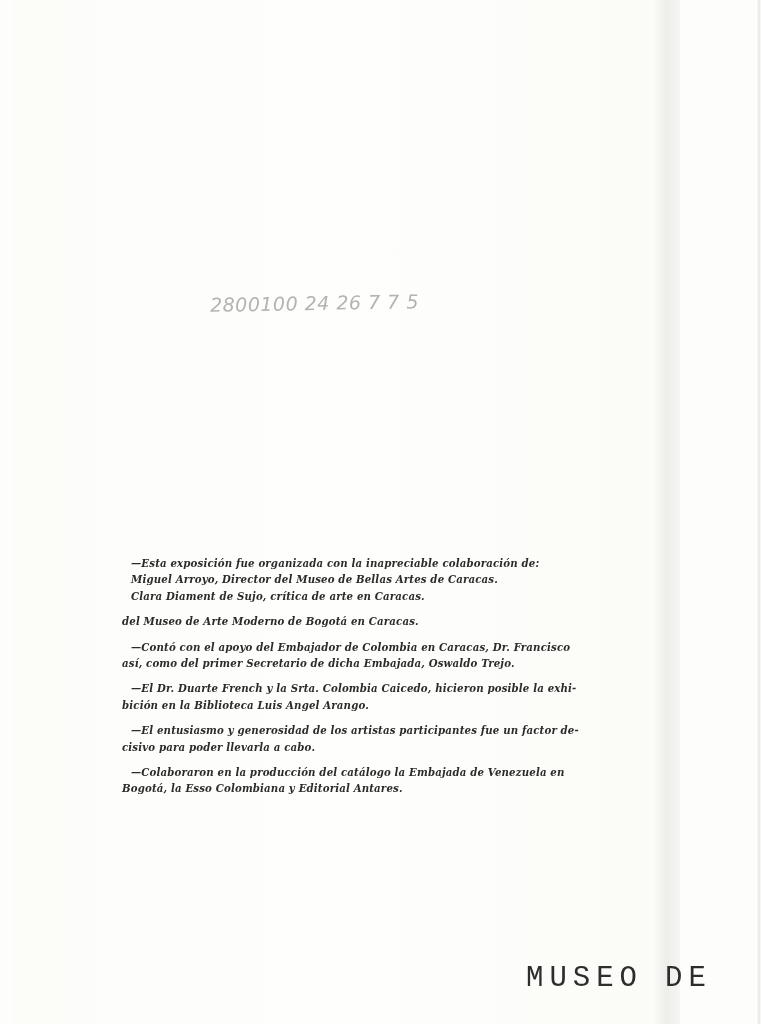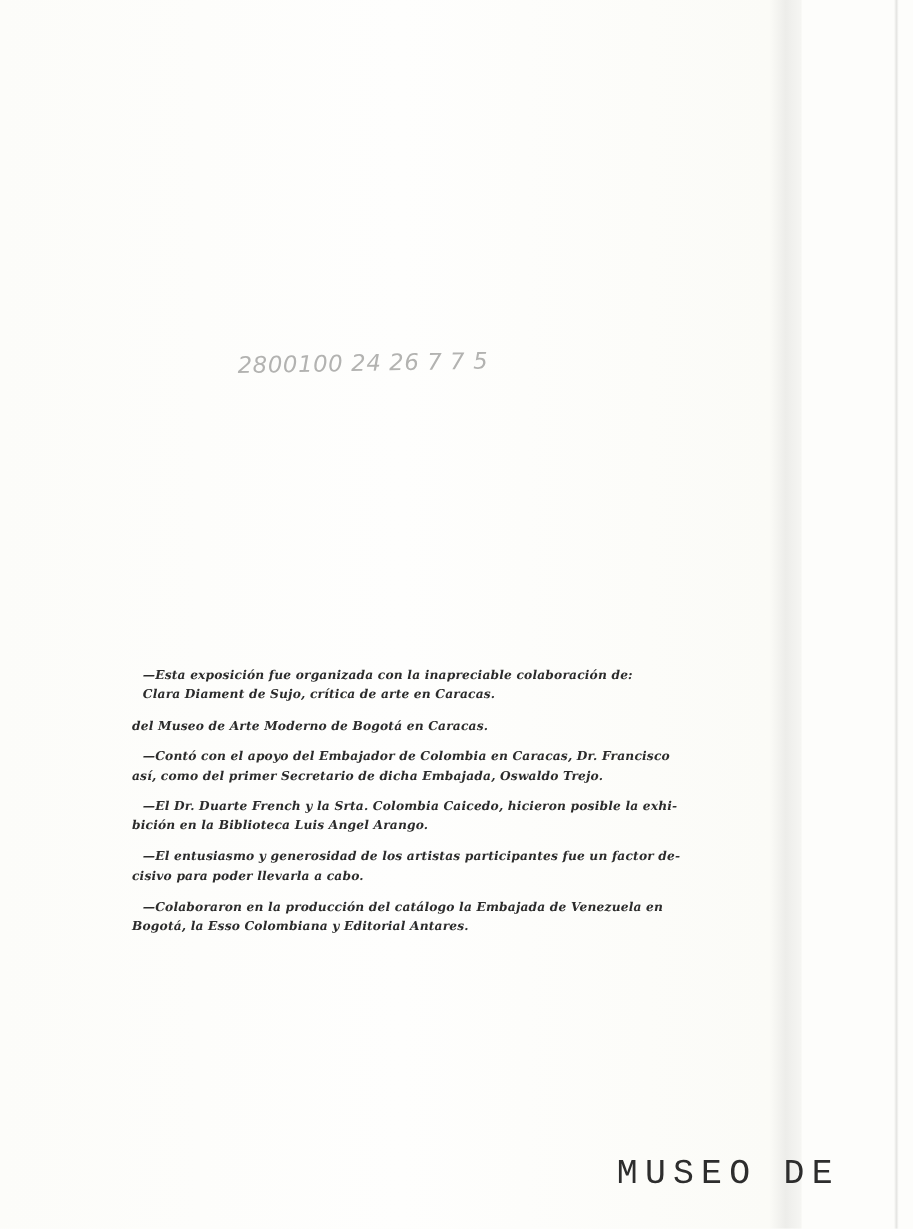--- a/index.html
+++ b/index.html
@@ -3,21 +3,21 @@
   <meta charset="utf-8">
   <style>
     html, body { margin: 0; padding: 0; }
     body {
       width: 761px; height: 1024px;
       background: #fdfdfb;
       position: relative; overflow: hidden;
       font-family: "DejaVu Serif", serif;
     }
     .page {
-      position: absolute; left: 0; top: 0; width: 668px; height: 1024px;
+      position: absolute; left: 12px; top: 0; width: 668px; height: 1024px;
       background: linear-gradient(to right, #fcfcf9 0%, #fefefd 50%, #fbfbf7 96%, #ededea 98%, #f6f6f3 100%);
     }
     .page-edge {
       position: absolute; left: 745px; top: 0; width: 4px; height: 1024px;
       background: linear-gradient(to right, rgba(0,0,0,0) 0%, rgba(120,120,115,0.18) 50%, rgba(0,0,0,0) 100%);
     }
     .handwritten-code {
       position: absolute; left: 198px; top: 292px;
       font-family: "DejaVu Sans", sans-serif;
       font-size: 19px; letter-spacing: 0.5px;
@@ -46,20 +46,21 @@
 <body>
 
 <div class="page">
   <div class="page-edge"></div>
 
   <div class="handwritten-code">2800100 24 26 7 7 5</div>
 
   <div class="credits">
     <p class="para">
       <span class="line indent">—Esta exposición fue organizada con la inapreciable colaboración de:</span>
+      <span class="line indent">Miguel Arroyo, Director del Museo de Bellas Artes de Caracas.</span>
       <span class="line indent">Clara Diament de Sujo, crítica de arte en Caracas.</span>
     </p>
     <p class="para">
       <span class="line">del Museo de Arte Moderno de Bogotá en Caracas.</span>
     </p>
     <p class="para">
       <span class="line indent">—Contó con el apoyo del Embajador de Colombia en Caracas, Dr. Francisco</span>
       <span class="line">así, como del primer Secretario de dicha Embajada, Oswaldo Trejo.</span>
     </p>
     <p class="para">

